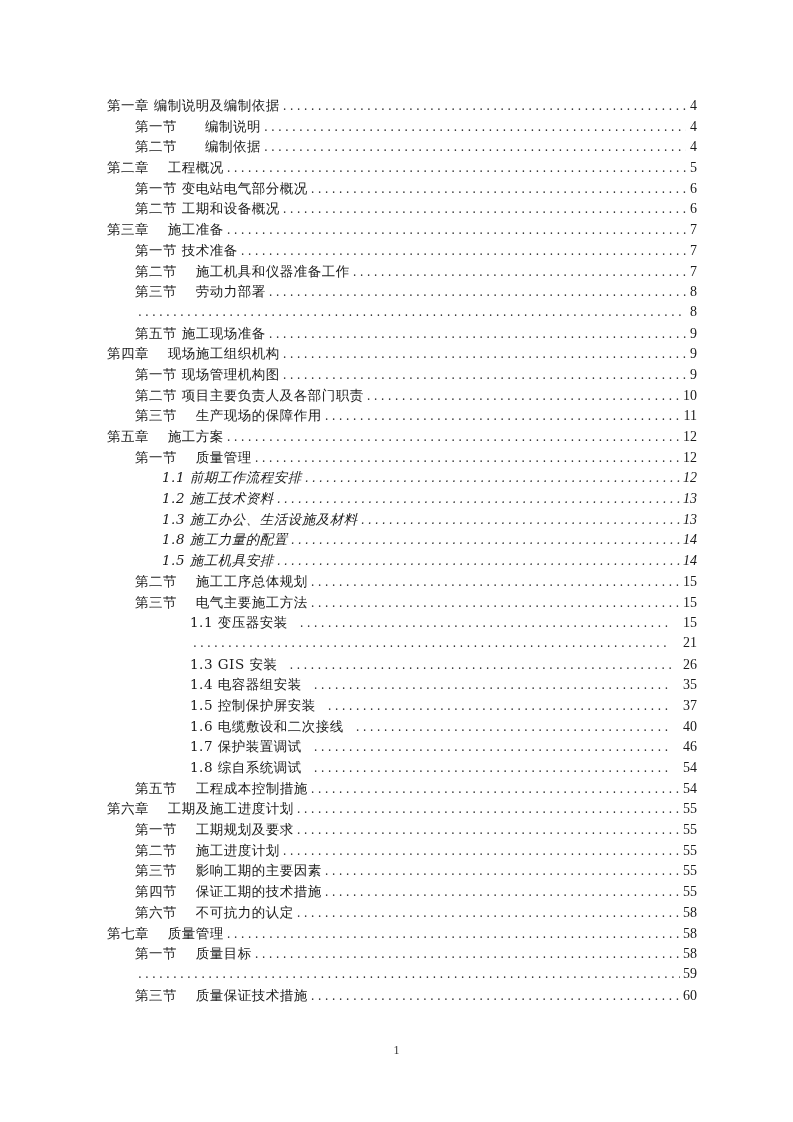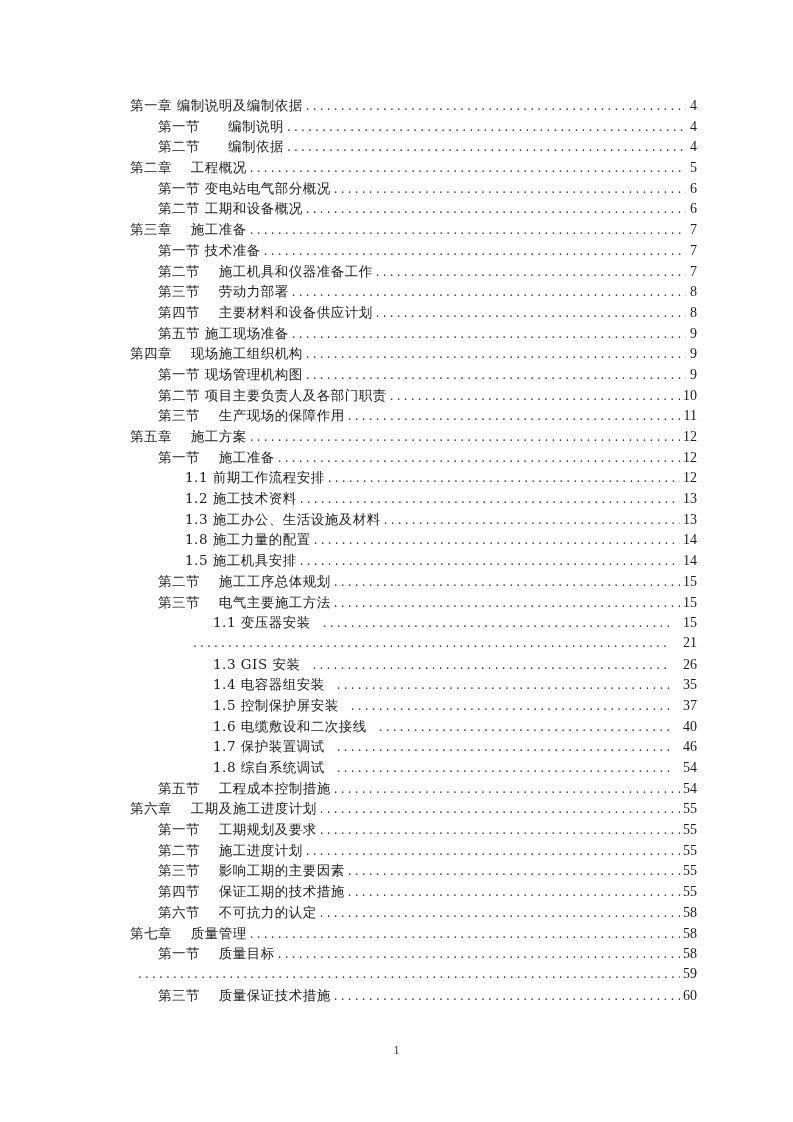--- a/index.html
+++ b/index.html
@@ -4,23 +4,23 @@
 <style>
   html, body { margin: 0; padding: 0; background: #ffffff; }
   body { width: 793px; height: 1122px; position: relative; overflow: hidden;
          font-family: "DejaVu Serif", "Liberation Serif", serif; color: #1a1a1a; }
   .page { position: absolute; left: 0; top: 0; width: 793px; height: 1122px; background: #fff; }
   .toc { position: absolute; left: 107px; top: 95px; width: 590px; }
   .toc-row { position: relative; height: 20.7px; line-height: 20.7px; font-size: 13.5px;
              display: flex; align-items: baseline; white-space: nowrap; }
   .toc-row.l1 { padding-left: 0; }
   .toc-row.l2 { padding-left: 28px; }
-  .toc-row.l3 { padding-left: 55px; }
+  .toc-row.l3 { padding-left: 55px; font-style: italic; }
   .toc-row.l4 { padding-left: 83px; gap: 9px; }
-  .toc-title { flex: 0 0 auto; letter-spacing: 0.5px; margin-left: 23px; }
+  .toc-title { flex: 0 0 auto; letter-spacing: 0.5px; }
   .toc-leader { flex: 1 1 auto; overflow: hidden; margin: 0 3px; color: #333; letter-spacing: 3.2px; font-size: 12px; }
   .toc-leader::before { content: "...................................................................................................................................."; }
   .toc-page { flex: 0 0 auto; text-align: right; min-width: 8px; font-family: "Liberation Serif", serif; font-size: 14px; }
   .footer-page { position: absolute; top: 1043px; left: 0; width: 793px; text-align: center;
                  font-size: 12px; font-family: "Liberation Serif", serif; color: #333; }
 </style>
 </head>
 <body>
 
 <div class="page">
@@ -69,21 +69,20 @@
         <span class="toc-title">第二节　 施工机具和仪器准备工作</span>
         <span class="toc-leader"></span>
         <span class="toc-page">7</span>
       </div>
       <div class="toc-row l2">
         <span class="toc-title">第三节　 劳动力部署</span>
         <span class="toc-leader"></span>
         <span class="toc-page">8</span>
       </div>
       <div class="toc-row l2">
-        <span class="toc-title">第四节　 主要材料和设备供应计划</span>
         <span class="toc-leader"></span>
         <span class="toc-page">8</span>
       </div>
       <div class="toc-row l2">
         <span class="toc-title">第五节 施工现场准备</span>
         <span class="toc-leader"></span>
         <span class="toc-page">9</span>
       </div>
       <div class="toc-row l1">
         <span class="toc-title">第四章　 现场施工组织机构</span>
@@ -104,21 +103,21 @@
         <span class="toc-title">第三节　 生产现场的保障作用</span>
         <span class="toc-leader"></span>
         <span class="toc-page">11</span>
       </div>
       <div class="toc-row l1">
         <span class="toc-title">第五章　 施工方案</span>
         <span class="toc-leader"></span>
         <span class="toc-page">12</span>
       </div>
       <div class="toc-row l2">
-        <span class="toc-title">第一节　 施工准备</span>
+        <span class="toc-title">第一节　 质量管理</span>
         <span class="toc-leader"></span>
         <span class="toc-page">12</span>
       </div>
       <div class="toc-row l3">
         <span class="toc-title">1.1 前期工作流程安排</span>
         <span class="toc-leader"></span>
         <span class="toc-page">12</span>
       </div>
       <div class="toc-row l3">
         <span class="toc-title">1.2 施工技术资料</span>

